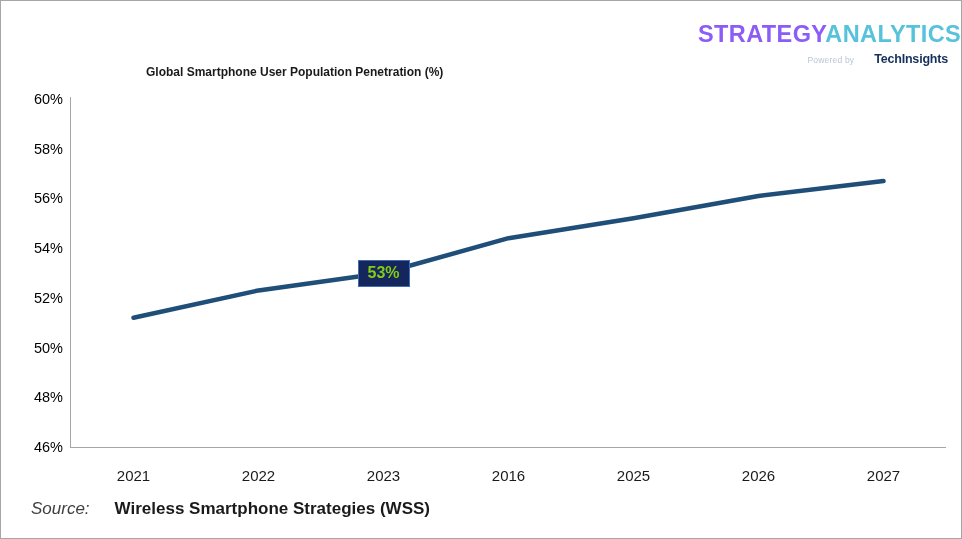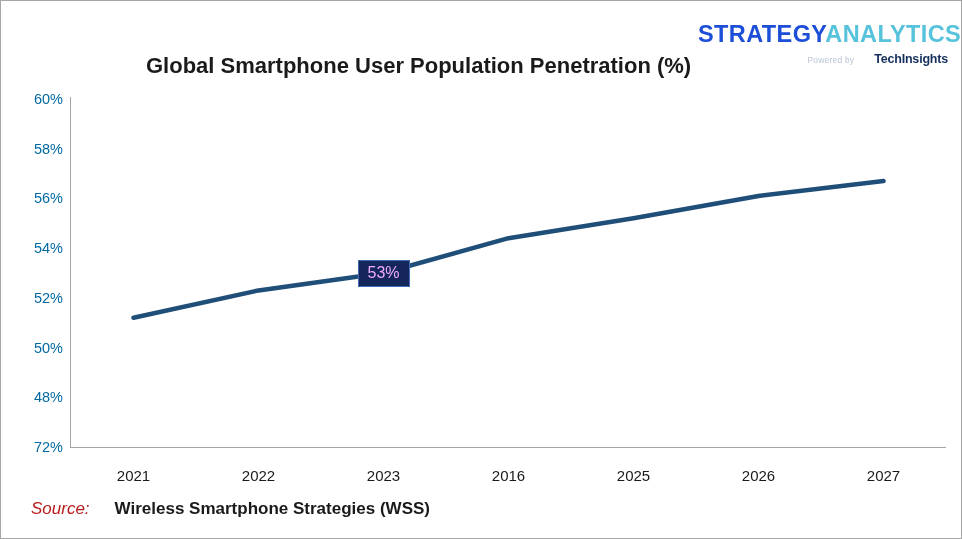--- a/index.html
+++ b/index.html
@@ -28,21 +28,21 @@
     width: 250px;
     text-align: right;
     line-height: 1;
   }
   #logo-main {
     font-size: 23.5px;
     font-weight: bold;
     letter-spacing: 0.4px;
     white-space: nowrap;
   }
-  #logo-strategy { color: #1d4ed8; }
+  #logo-strategy { color: #8b5cf6; }
   #logo-analytics { color: #56c2dc; }
   #logo-sub {
     margin-top: 6px;
     font-size: 10.5px;
     white-space: nowrap;
     text-align: right;
   }
   #logo-powered {
     color: #b9c6d4;
     font-size: 8.5px;
@@ -54,22 +54,22 @@
     font-size: 12.5px;
     font-weight: bold;
     letter-spacing: -0.2px;
     margin-left: 17px;
   }
 
   
   #chart-title {
     position: absolute;
     left: 145px;
-    top: 52px;
-    font-size: 22px;
+    top: 64px;
+    font-size: 12px;
     font-weight: bold;
     color: #1a1a1a;
     white-space: nowrap;
   }
   #axis-y {
     position: absolute;
     left: 69px;
     top: 96px;
     width: 1px;
     height: 351px;
@@ -82,21 +82,21 @@
     width: 876px;
     height: 1px;
     background: #a6a6a6;
   }
 
   .ytick {
     position: absolute;
     right: 0;
     transform: translateY(-50%);
     font-size: 14.5px;
-    color: #0369a1;
+    color: #000000;
     white-space: nowrap;
   }
   #ytick-layer {
     position: absolute;
     left: 0;
     top: 0;
     width: 62px;
     height: 539px;
   }
 
@@ -126,40 +126,40 @@
   }
 
   
   #data-label {
     position: absolute;
     left: 352px;
     top: 257px;
     padding: 4px 9px 5px 9px;
     background: #14265c;
     border: 1.5px solid #3f6cb4;
-    color: #f0abfc;
+    color: #84cc16;
     font-size: 16px;
-    font-weight: normal;
+    font-weight: bold;
     line-height: 1;
     box-sizing: border-box;
   }
 
   
   #source-row {
     position: absolute;
     left: 30px;
     top: 498px;
     display: flex;
     align-items: baseline;
     white-space: nowrap;
   }
   #source-label {
     font-size: 17px;
     font-style: italic;
-    color: #b91c1c;
+    color: #404040;
   }
   #source-value {
     margin-left: 25px;
     font-size: 17px;
     font-weight: bold;
     color: #1a1a1a;
   }
 </style>
 </head>
 <body>
@@ -175,21 +175,21 @@
       <span id="logo-techinsights">TechInsights</span>
     </div>
   </div>
 
   <div id="chart-title">Global Smartphone User Population Penetration (%)</div>
 
   <div id="axis-y"></div>
   <div id="axis-x"></div>
 
   <div id="ytick-layer">
-      <div class="ytick" style="top: 446px;">72%</div>
+      <div class="ytick" style="top: 446px;">46%</div>
       <div class="ytick" style="top: 396.286px; margin-left: 11px;">48%</div>
       <div class="ytick" style="top: 346.571px;">50%</div>
       <div class="ytick" style="top: 296.857px;">52%</div>
       <div class="ytick" style="top: 247.143px;">54%</div>
       <div class="ytick" style="top: 197.429px;">56%</div>
       <div class="ytick" style="top: 147.714px;">58%</div>
       <div class="ytick" style="top: 98px;">60%</div>
     </div>
 
   <div id="xtick-layer">

